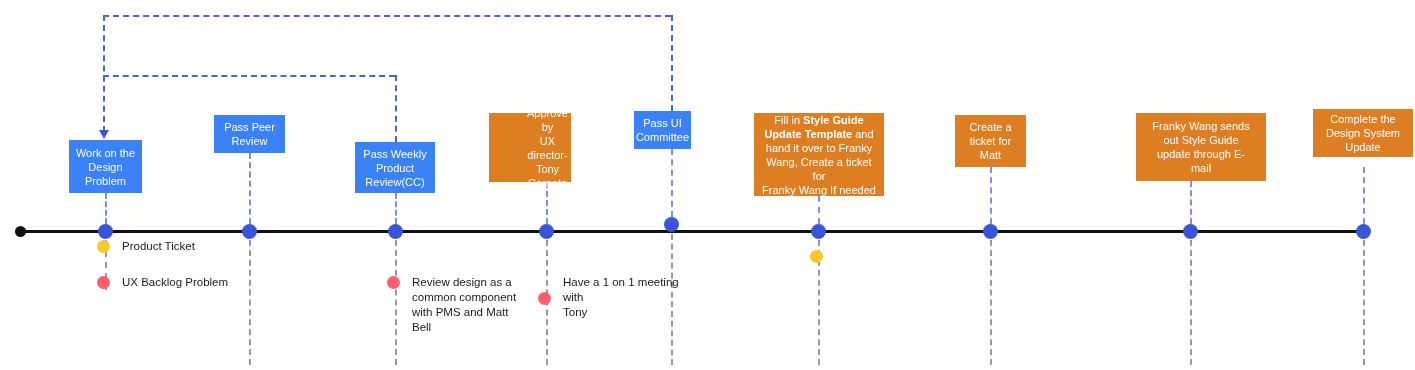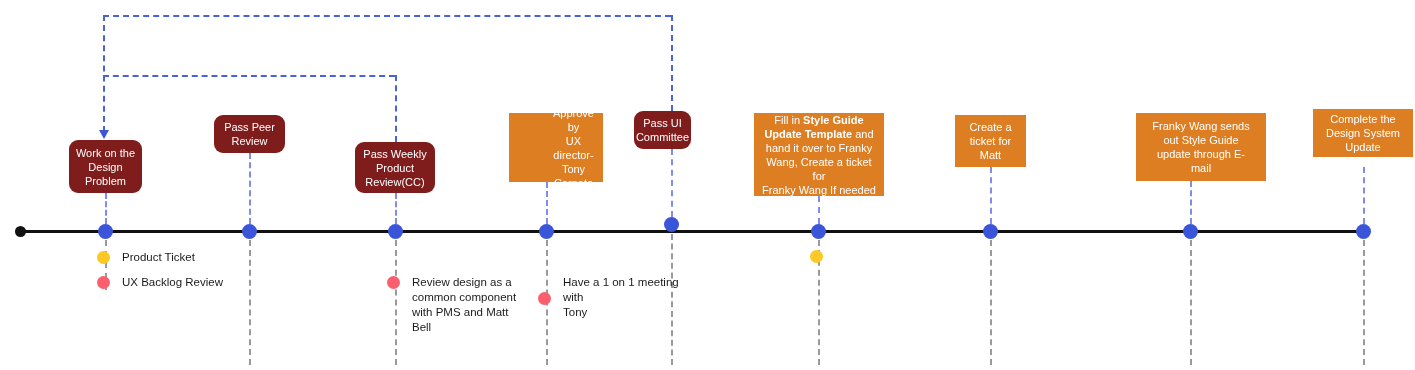--- a/index.html
+++ b/index.html
@@ -76,21 +76,21 @@
     box-sizing: border-box;
     display: flex;
     align-items: center;
     justify-content: center;
     text-align: center;
     color: #ffffff;
     font-size: 11px;
     line-height: 14px;
     padding: 4px 5px;
   }
-  .node-box.blue  { background: #7f1d1d; border-radius: 9px; }
+  .node-box.blue  { background: #3b82f6; }
   .node-box.orange{ background: #dd7e23; }
   .node-box b { font-weight: bold; }
   
   .anno {
     position: absolute;
     display: flex;
     align-items: flex-start;
   }
   .anno-dot {
     flex: 0 0 auto;
@@ -158,47 +158,47 @@
   <div id="layer-nodes">
       <div class="node-box blue" style="left: 69px; top: 140px; width: 73px; height: 53px;">
         <span>Work on the<br>Design<br>Problem</span>
       </div>
       <div class="node-box blue" style="left: 214px; top: 115px; width: 71px; height: 38px;">
         <span>Pass Peer<br>Review</span>
       </div>
       <div class="node-box blue" style="left: 355px; top: 142px; width: 80px; height: 51px;">
         <span>Pass Weekly<br>Product<br>Review(CC)</span>
       </div>
-      <div class="node-box orange" style="left: 509px; top: 113px; width: 94px; height: 69px; padding-left: 40px;">
+      <div class="node-box orange" style="left: 489px; top: 113px; width: 82px; height: 69px; padding-left: 40px;">
         <span>Approve by<br>UX director-<br>Tony<br>Corneto</span>
       </div>
       <div class="node-box blue" style="left: 634px; top: 111px; width: 57px; height: 38px;">
         <span>Pass UI<br>Committee</span>
       </div>
       <div class="node-box orange" style="left: 754px; top: 113px; width: 130px; height: 83px;">
         <span>Fill in <b>Style Guide<br>Update Template</b> and<br>hand it over to Franky<br>Wang, Create a ticket for<br>Franky Wang If needed</span>
       </div>
       <div class="node-box orange" style="left: 955px; top: 115px; width: 71px; height: 52px;">
         <span>Create a<br>ticket for<br>Matt</span>
       </div>
       <div class="node-box orange" style="left: 1136px; top: 113px; width: 130px; height: 68px;">
         <span>Franky Wang sends<br>out Style Guide<br>update through E-<br>mail</span>
       </div>
       <div class="node-box orange" style="left: 1313px; top: 109px; width: 100px; height: 48px;">
         <span>Complete the<br>Design System<br>Update</span>
       </div>
     </div>
   <div id="layer-annos">
-      <div class="anno" style="left: 97px; top: 250px; width: auto;">
+      <div class="anno" style="left: 97px; top: 239px; width: auto;">
         <div class="anno-dot yellow"></div>
         <div class="anno-text">Product Ticket</div>
       </div>
       <div class="anno" style="left: 97px; top: 275px; width: auto;">
         <div class="anno-dot red"></div>
-        <div class="anno-text">UX Backlog Review</div>
+        <div class="anno-text">UX Backlog Problem</div>
       </div>
       <div class="anno" style="left: 387px; top: 275px; width: 135px;">
         <div class="anno-dot red"></div>
         <div class="anno-text">Review design as a
 common component
 with PMS and Matt Bell</div>
       </div>
       <div class="anno" style="left: 538px; top: 275px; width: 160px; align-items: center;">
         <div class="anno-dot red"></div>
         <div class="anno-text">Have a 1 on 1 meeting with

